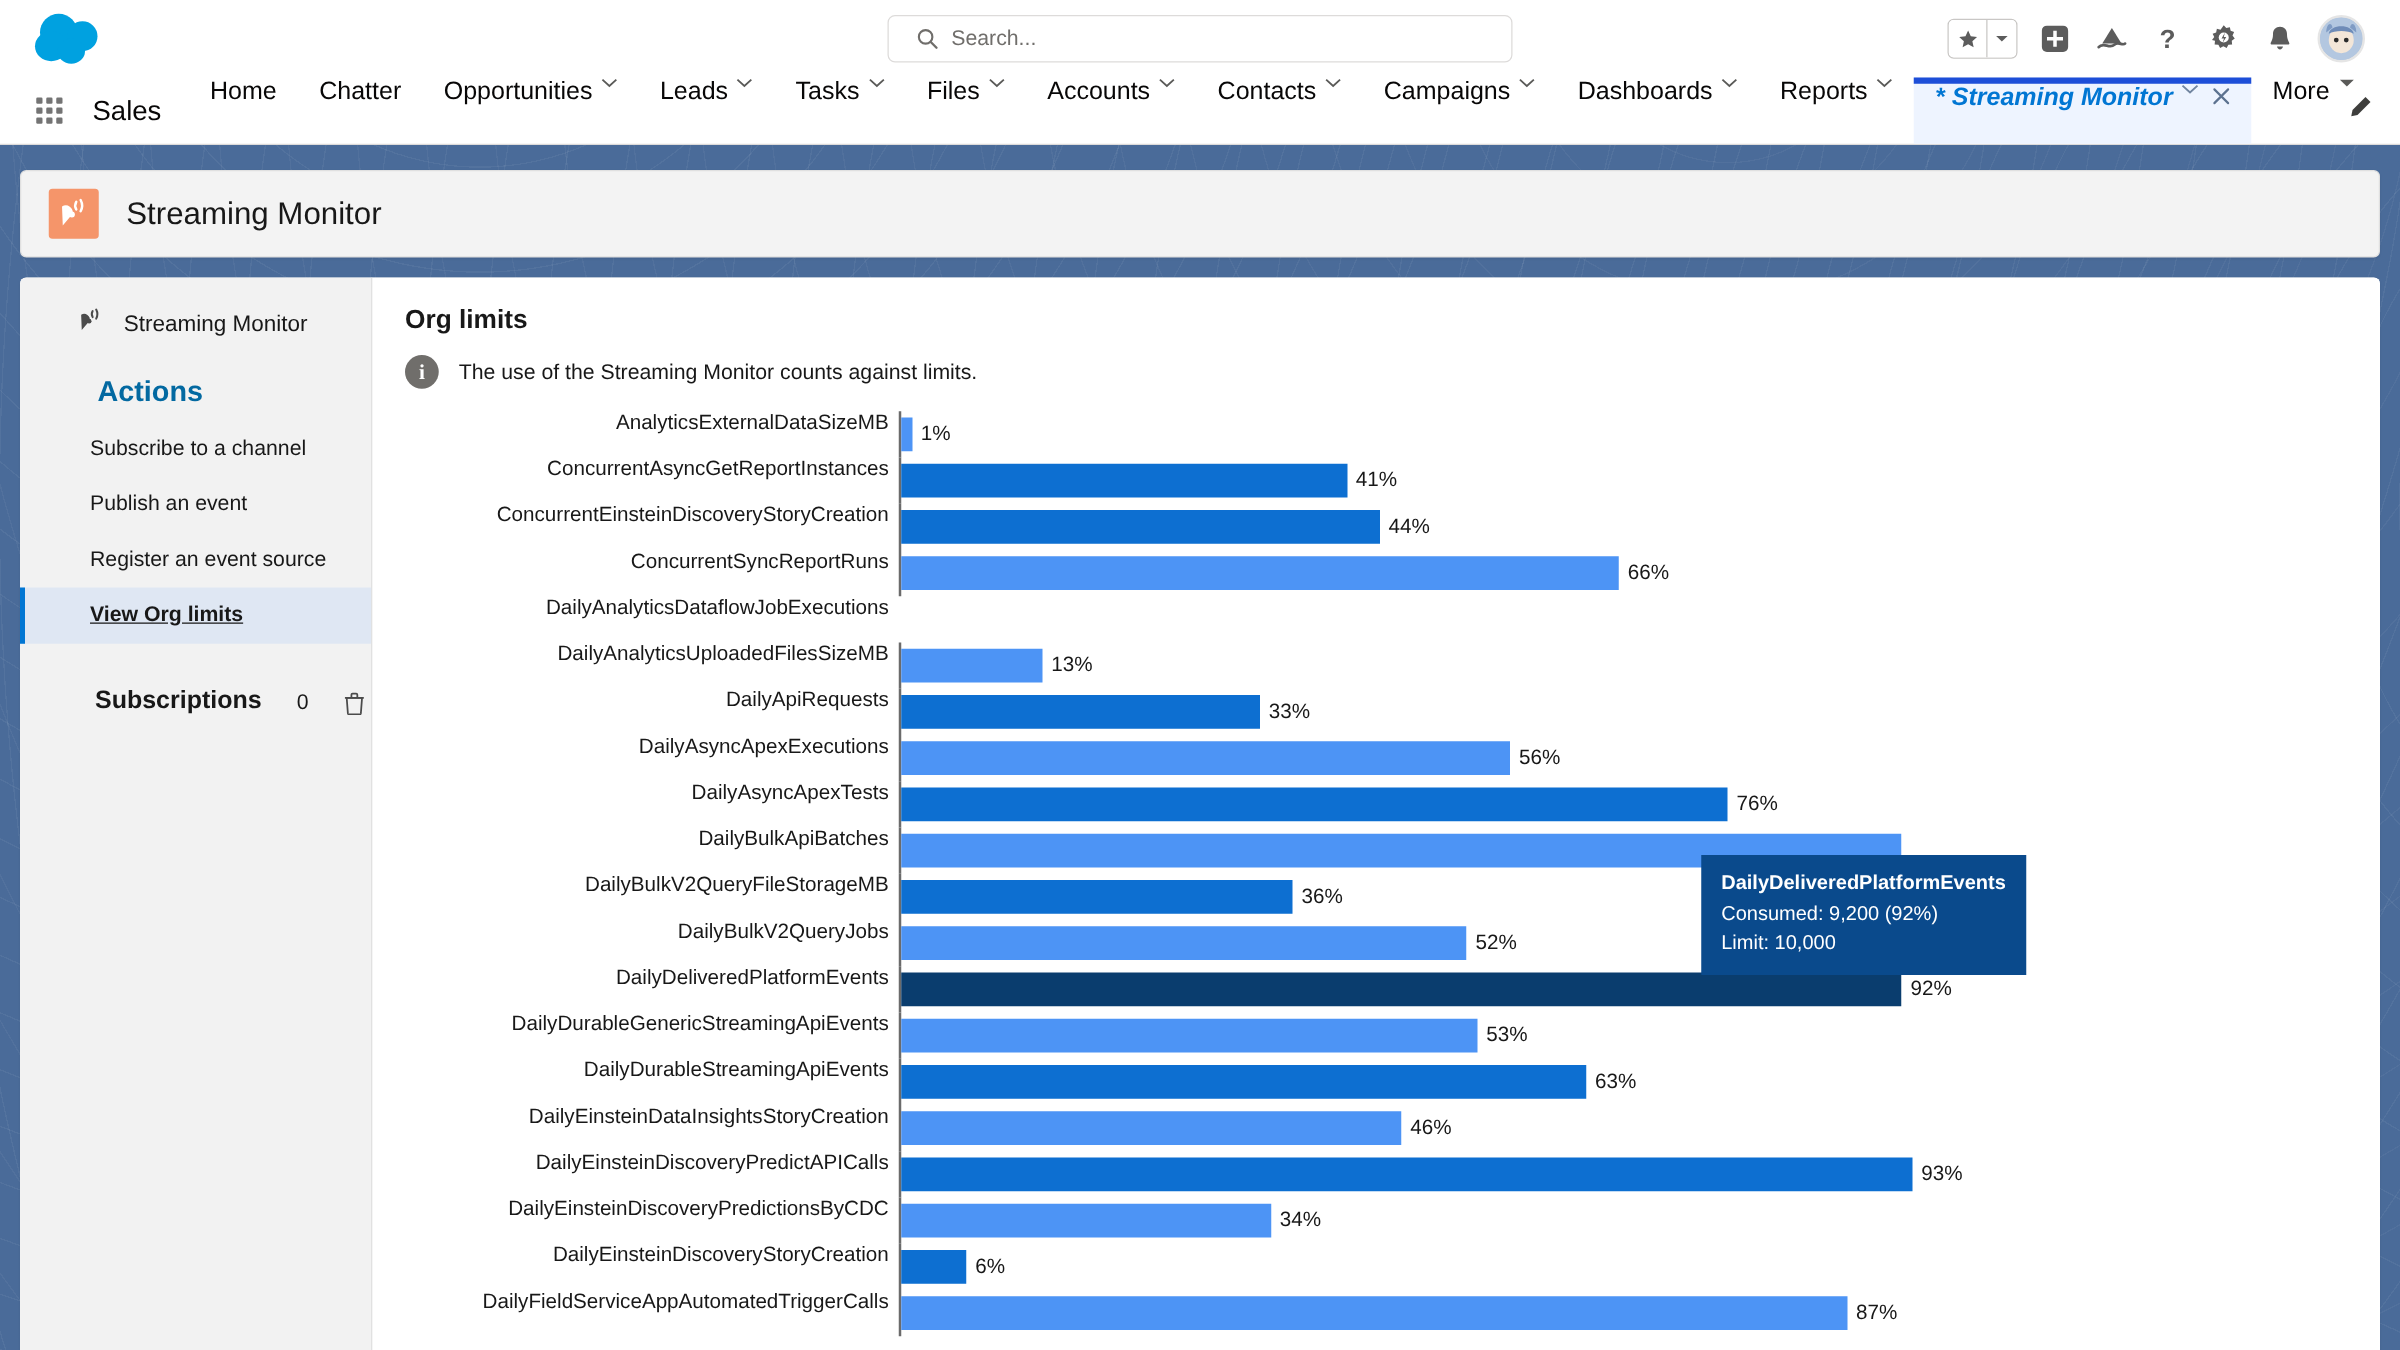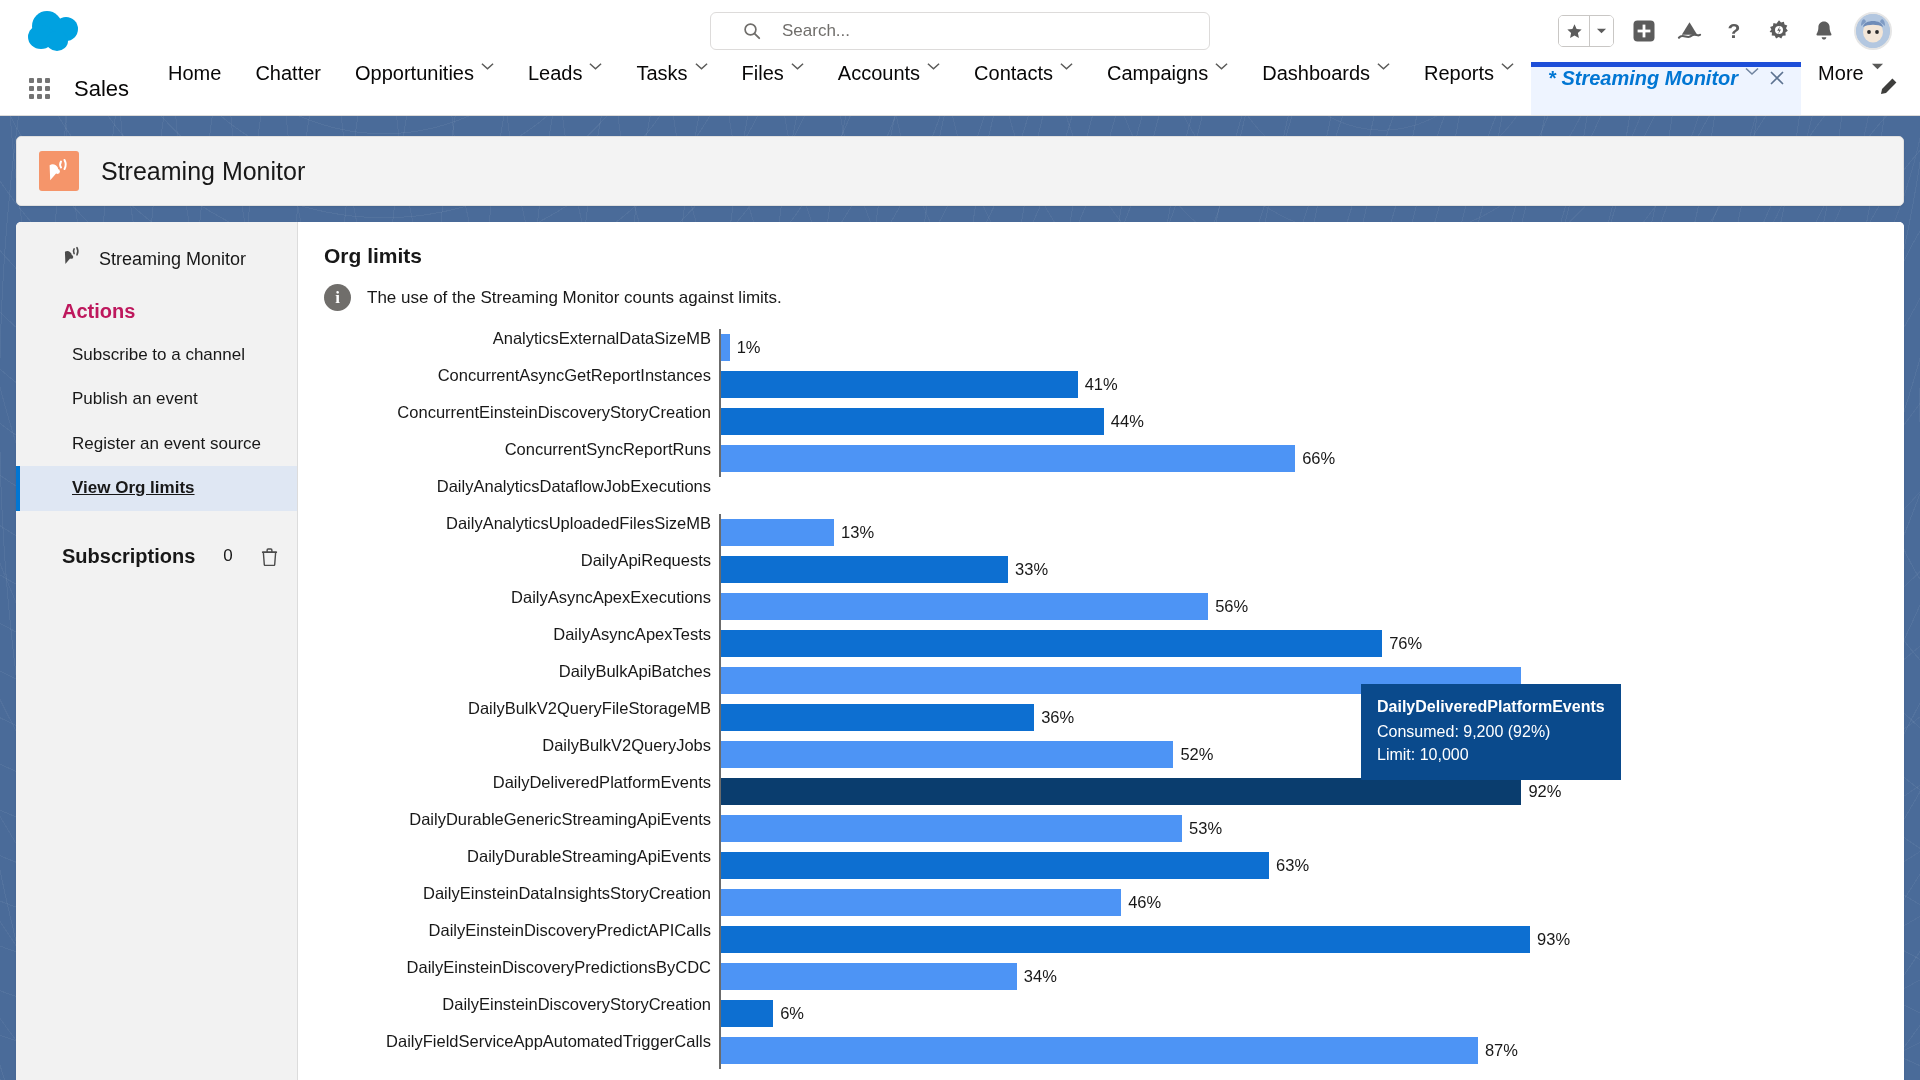--- a/index.html
+++ b/index.html
@@ -42,22 +42,22 @@
     width: 500px;
   }
   .header-search {
     width: 100%;
     height: 38px;
     border: 1px solid #dddbda;
     border-radius: 6px;
     background: #fff;
     display: flex;
     align-items: center;
-    padding: 0 32px;
-    gap: 21px;
+    padding: 0 22px;
+    gap: 10px;
   }
   .header-search .ico { flex: 0 0 auto; display:flex; }
   .header-search input {
     border: none; outline: none;
     font-size: 17px;
     font-family: "Liberation Sans", sans-serif;
     color: #514f4d;
     width: 100%;
     background: transparent;
   }
@@ -231,45 +231,45 @@
   }
   .sb-brand {
     display: flex;
     align-items: center;
     gap: 16px;
     padding: 10px 22px 10px 46px;
     font-size: 18px;
     color: #181818;
   }
   .sb-section-title {
-    font-size: 20px;
+    font-size: 23px;
     font-weight: bold;
-    color: #be185d;
-    padding: 18px 22px 10px 46px;
+    color: #0369a1;
+    padding: 18px 22px 10px 62px;
   }
   .sb-link {
     display: block;
     font-size: 17px;
     color: #181818;
     padding: 12px 22px 12px 56px;
     cursor: pointer;
     line-height: 1.2;
   }
   .sb-link.active {
     background: #dfe7f3;
     border-left: 4px solid #0176d3;
     padding-left: 52px;
     font-weight: bold;
     text-decoration: underline;
   }
   .sb-subs {
     display: flex;
-    align-items: center;
+    align-items: flex-end;
     gap: 28px;
-    padding: 34px 22px 10px 46px;
+    padding: 34px 22px 10px 60px;
   }
   .sb-subs .lbl { font-size: 20px; font-weight: bold; color: #181818; }
   .sb-subs .cnt { font-size: 17px; color: #181818; }
   .sb-subs .trash { cursor: pointer; display:flex; }
 
   
   .main-panel {
     flex: 1 1 auto;
     padding: 22px 26px 0 26px;
     overflow: hidden;

